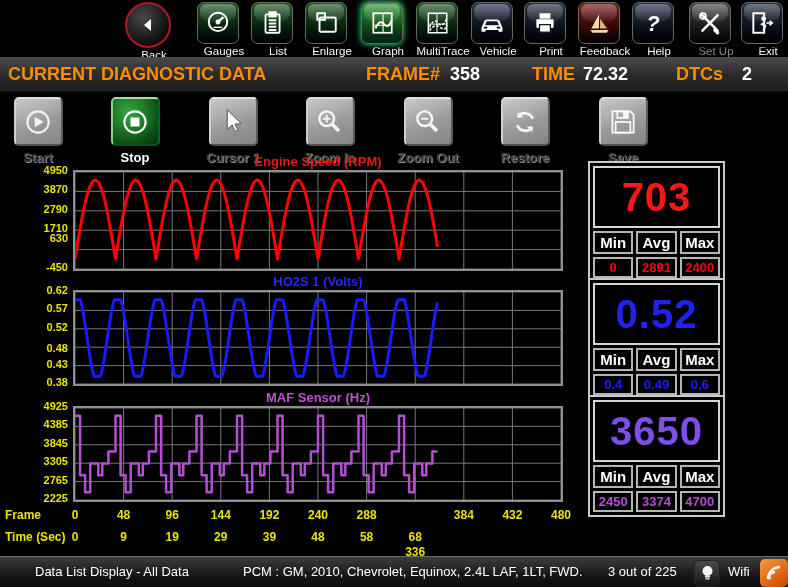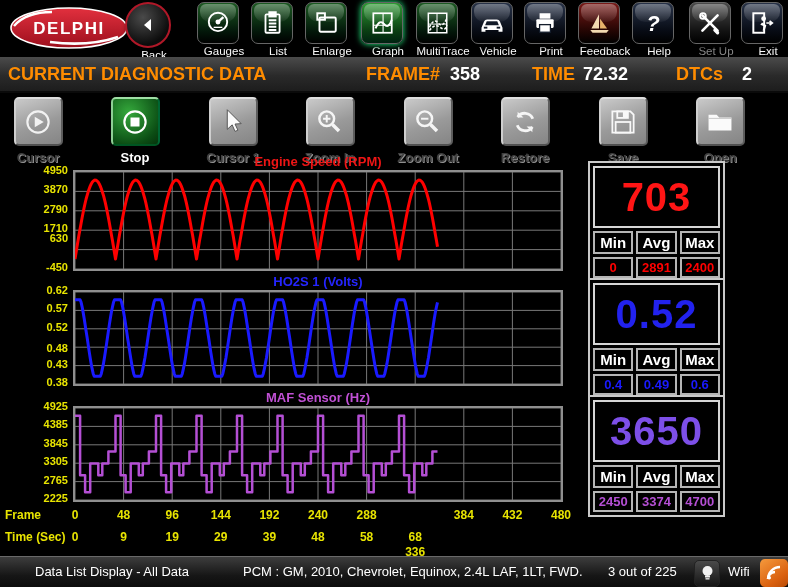--- a/index.html
+++ b/index.html
@@ -65,34 +65,20 @@
         display:flex;align-items:center;justify-content:center;cursor:pointer;}
   .rss{position:absolute;left:760px;top:2px;width:28px;height:28px;border-radius:5px;
         background:linear-gradient(145deg,#f59a3d,#d95f0e 70%,#b94d08);display:flex;align-items:center;justify-content:center;cursor:pointer;}
 </style>
 </head>
 <body>
 
 <div id="app">
 
   <div class="topbar">
-    <div class="logo">
-      <svg width="122" height="44" viewBox="0 0 122 44">
-        <defs>
-            <linearGradient id="lgrad" x1="0" y1="0" x2="0" y2="1">
-          <stop offset="0" stop-color="#e2303e"></stop>
-              <stop offset="1" stop-color="#9c0f1d"></stop>
-            </linearGradient>
-          </defs>
-        <ellipse cx="61" cy="22" rx="58" ry="20" fill="url(#lgrad)" stroke="#fff" stroke-width="1.6"></ellipse>
-        <path d="M6 20 Q18 6 44 6" stroke="#fff" stroke-width="2.4" fill="none"></path>
-        <path d="M42 36 Q80 41 110 31" stroke="#fff" stroke-width="2.6" fill="none"></path>
-        <text x="61" y="28" text-anchor="middle" font-family="Liberation Sans, sans-serif" font-size="17" font-weight="bold" fill="#fff" letter-spacing="1.5">DELPHI</text>
-      </svg>
-    </div>
 
     <div class="tbtn" style="left:110px">
       <div class="backbtn">
         <svg width="16" height="16" viewBox="0 0 16 16">
             <path d="M11 2 L4 8 L11 14 Z" fill="#fff"></path>
           </svg>
       </div>
       <div class="tlbl">Back</div>
     </div>
 
@@ -220,21 +206,21 @@
     <span class="hval" style="left:742px">2</span>
   </div>
 
   <div class="gbtn" style="left:-7px">
     <div class="gico">
       <svg width="36" height="36" viewBox="0 0 44 44">
           <circle cx="22" cy="22" r="13" fill="none" stroke="#f2f2f2" stroke-width="2.6"></circle>
         <path d="M18 15.5 L29 22 L18 28.5 Z" fill="#f2f2f2"></path>
         </svg>
     </div>
-    <div class="glbl">Cursor</div>
+    <div class="glbl">Start</div>
   </div>
   <div class="gbtn" style="left:90px">
     <div class="gico active">
       <svg width="36" height="36" viewBox="0 0 44 44">
           <circle cx="22" cy="22" r="13" fill="none" stroke="#fff" stroke-width="2.6"></circle>
         <rect x="16.5" y="16.5" width="11" height="11" fill="#fff"></rect>
         </svg>
     </div>
     <div class="glbl on">Stop</div>
   </div>
@@ -280,29 +266,20 @@
   <div class="gbtn" style="left:480px">
     <div class="gico">
       <svg width="36" height="36" viewBox="0 0 44 44" fill="none" stroke="#f5f5f5" stroke-width="3.4">
         <path d="M31.5 18 A10.5 10.5 0 0 0 13 16"></path>
           <path d="M12.5 26 A10.5 10.5 0 0 0 31 28"></path>
         <path d="M13 9.5 L13 16.5 L20 16.5" fill="#f5f5f5" stroke-width="0"></path>
         <path d="M31 34.5 L31 27.5 L24 27.5" fill="#f5f5f5" stroke-width="0"></path>
         </svg>
     </div>
     <div class="glbl">Restore</div>
-  </div>
-  <div class="gbtn" style="left:675px">
-    <div class="gico">
-      <svg width="36" height="36" viewBox="0 0 44 44">
-        <path d="M8 13 h10 l3 3.5 h15 v16 H8 Z" fill="#fafafa"></path>
-        <path d="M8 18 h28 v-1 H8 Z" fill="#bdbdbd"></path>
-        </svg>
-    </div>
-    <div class="glbl">Open</div>
   </div>
 
   <div class="chart" style="top: 170px;">
     <div class="chart-title" style="color: rgb(238, 21, 21);">Engine Speed (RPM)</div>
     <svg width="486" height="97">
         <line x1="0" y1="0" x2="0" y2="97" stroke="#787878" stroke-width="1"></line>
         <line x1="48.6" y1="0" x2="48.6" y2="97" stroke="#787878" stroke-width="1"></line>
         <line x1="97.2" y1="0" x2="97.2" y2="97" stroke="#787878" stroke-width="1"></line>
         <line x1="145.8" y1="0" x2="145.8" y2="97" stroke="#787878" stroke-width="1"></line>
         <line x1="194.4" y1="0" x2="194.4" y2="97" stroke="#787878" stroke-width="1"></line>

